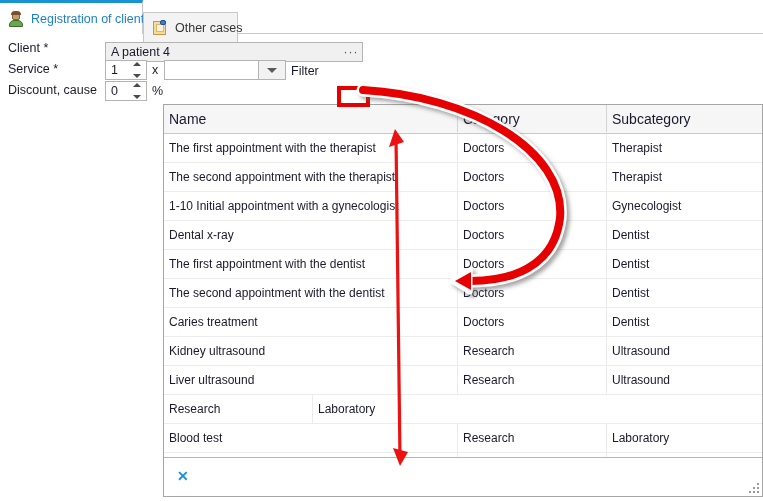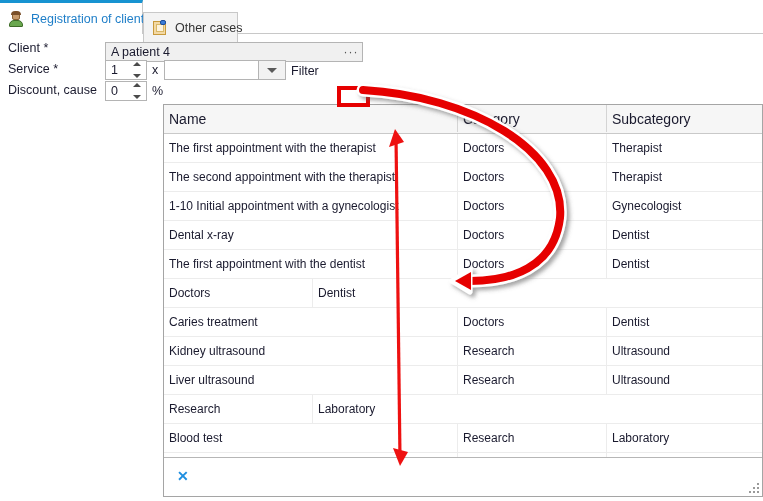--- a/index.html
+++ b/index.html
@@ -334,20 +334,21 @@
           <div class="gcell c-name">Dental x-ray</div>
           <div class="gcell c-cat">Doctors</div>
           <div class="gcell c-sub">Dentist</div>
         </div>
         <div class="grow">
           <div class="gcell c-name">The first appointment with the dentist</div>
           <div class="gcell c-cat">Doctors</div>
           <div class="gcell c-sub">Dentist</div>
         </div>
         <div class="grow">
+          <div class="gcell c-name">The second appointment with the dentist</div>
           <div class="gcell c-cat">Doctors</div>
           <div class="gcell c-sub">Dentist</div>
         </div>
         <div class="grow">
           <div class="gcell c-name">Caries treatment</div>
           <div class="gcell c-cat">Doctors</div>
           <div class="gcell c-sub">Dentist</div>
         </div>
         <div class="grow">
           <div class="gcell c-name">Kidney ultrasound</div>

